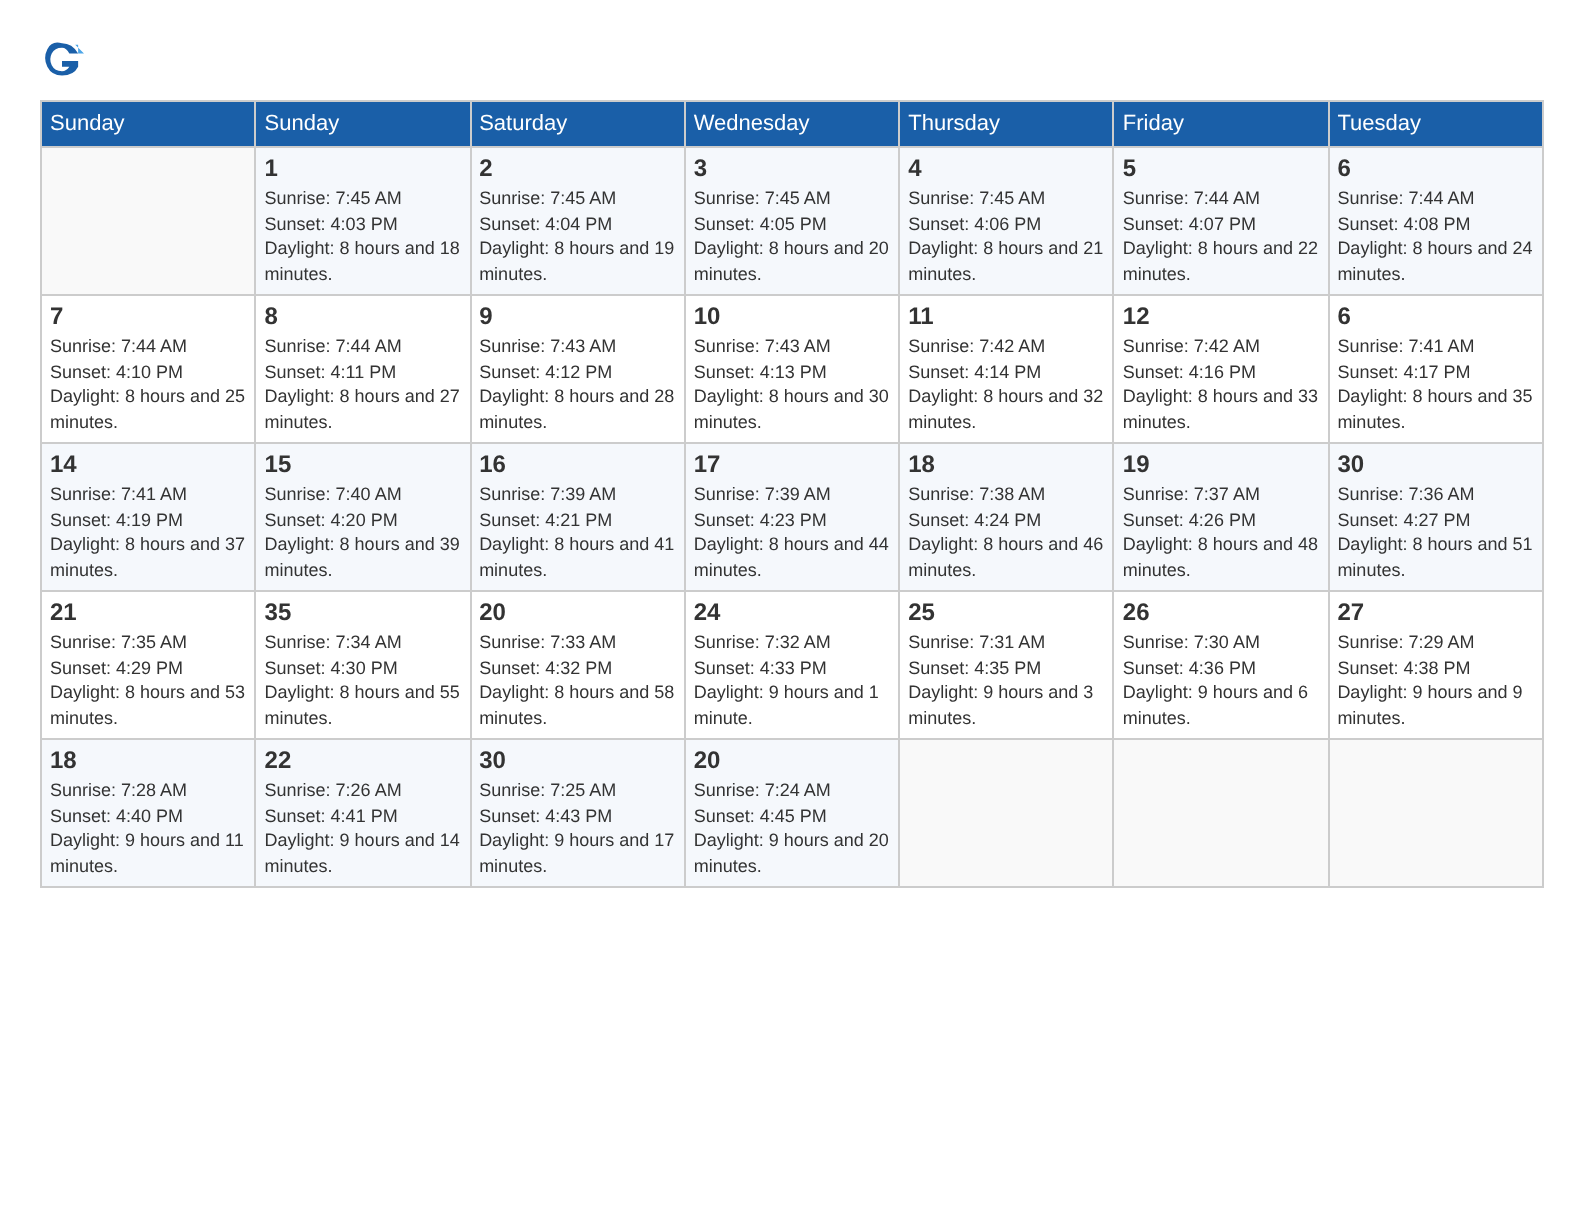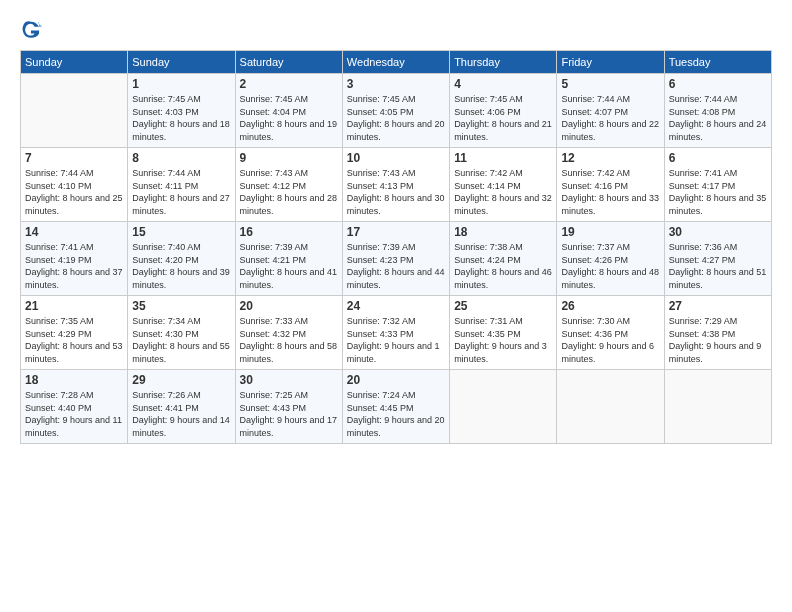--- a/index.html
+++ b/index.html
@@ -245,21 +245,21 @@
             <span class="day-number">27</span>
             <div class="day-info">Sunrise: 7:29 AM<br>Sunset: 4:38 PM<br>Daylight: 9 hours and 9 minutes.</div>
           </td>
         </tr>
         <tr>
           <td>
             <span class="day-number">18</span>
             <div class="day-info">Sunrise: 7:28 AM<br>Sunset: 4:40 PM<br>Daylight: 9 hours and 11 minutes.</div>
           </td>
           <td>
-            <span class="day-number">29</span>
+            <span class="day-number">22</span>
             <div class="day-info">Sunrise: 7:26 AM<br>Sunset: 4:41 PM<br>Daylight: 9 hours and 14 minutes.</div>
           </td>
           <td>
             <span class="day-number">30</span>
             <div class="day-info">Sunrise: 7:25 AM<br>Sunset: 4:43 PM<br>Daylight: 9 hours and 17 minutes.</div>
           </td>
           <td>
             <span class="day-number">20</span>
             <div class="day-info">Sunrise: 7:24 AM<br>Sunset: 4:45 PM<br>Daylight: 9 hours and 20 minutes.</div>
           </td>

